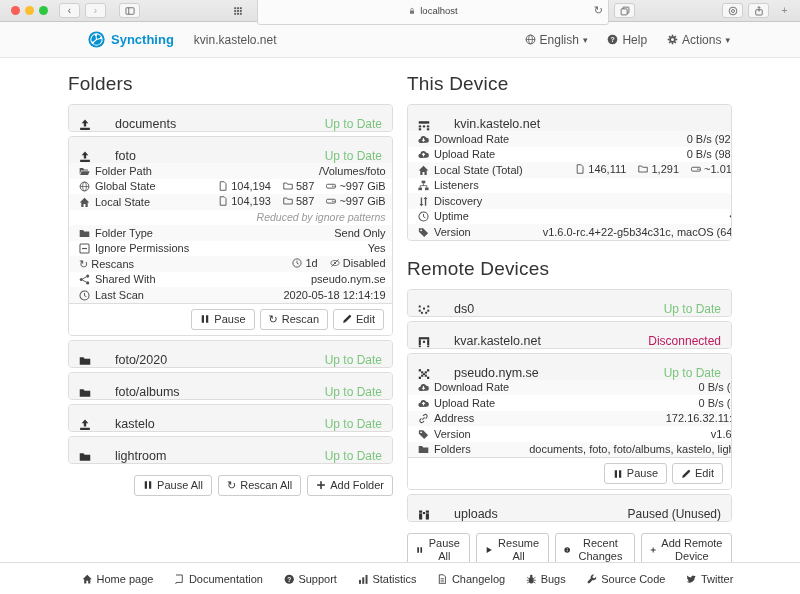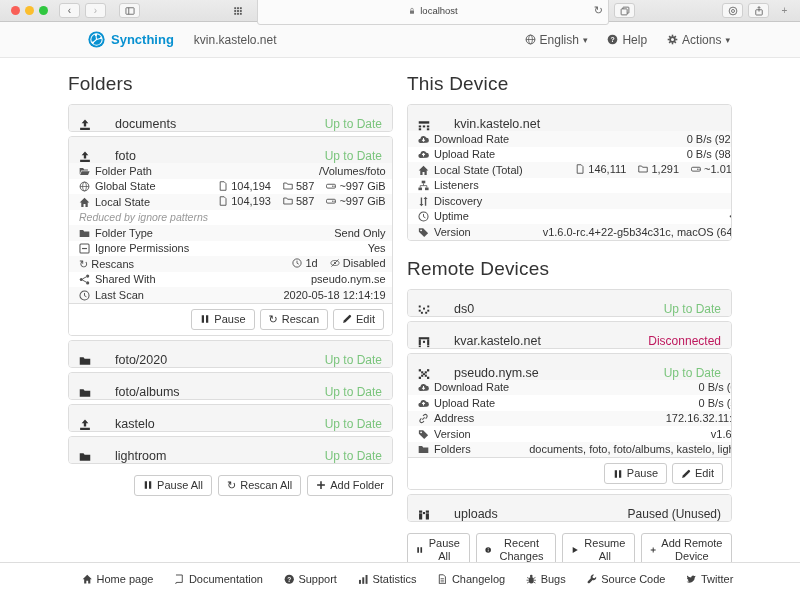--- a/index.html
+++ b/index.html
@@ -76,21 +76,21 @@
 
   table.details { width:100%; border-collapse:collapse; font-size:11px; }
   .details tr:nth-child(odd) { background:#f9f9f9; }
   .details td { padding:1px 10px; height:15.5px; vertical-align:middle; }
   .details td.lbl { color:#333; white-space:nowrap; }
   .details td.lbl .ic { width:11px; height:11px; color:#555; margin-right:5px; vertical-align:-2px; }
   .details td.val { text-align:right; color:#333; white-space:nowrap; }
   .details td.val.ok { color:#7bc57d; }
   .grp { display:inline-flex; align-items:center; gap:3px; margin-left:9px; }
   .grp .ic { width:10px; height:10px; color:#555; }
-  td.note { font-style:italic; color:#999; font-size:10.5px; }
+  td.note { text-align:right; font-style:italic; color:#999; font-size:10.5px; }
 
   .panel-f { border-top:1px solid #ddd; background:#fff; padding:5px 8px; display:flex; justify-content:flex-end; gap:5px; }
   .btn {
     display:inline-flex; align-items:center; gap:4px;
     background:#fff; border:1px solid #ccc; border-radius:3px;
     padding:3px 8px; font-size:11px; color:#333; cursor:pointer;
     font-family:"Liberation Sans",sans-serif; line-height:1.2;
   }
   .btn .ic { width:10px; height:10px; color:#333; }
   .btn-row { display:flex; justify-content:flex-end; gap:6px; margin:11px 0 10px 0; }
@@ -798,29 +798,29 @@
 
         <div class="btn-row">
           <button class="btn">
               <svg class="ic">
                 <use href="#i-pause"></use>
               </svg>
               <span>Pause All</span>
             </button>
           <button class="btn">
               <svg class="ic">
-                <use href="#i-info"></use>
-              </svg>
-              <span>Recent Changes</span>
+                <use href="#i-play"></use>
+              </svg>
+              <span>Resume All</span>
             </button>
           <button class="btn">
               <svg class="ic">
-                <use href="#i-play"></use>
-              </svg>
-              <span>Resume All</span>
+                <use href="#i-info"></use>
+              </svg>
+              <span>Recent Changes</span>
             </button>
           <button class="btn">
               <svg class="ic">
                 <use href="#i-plus"></use>
               </svg>
               <span>Add Remote Device</span>
             </button>
         </div>
       </div>
 

